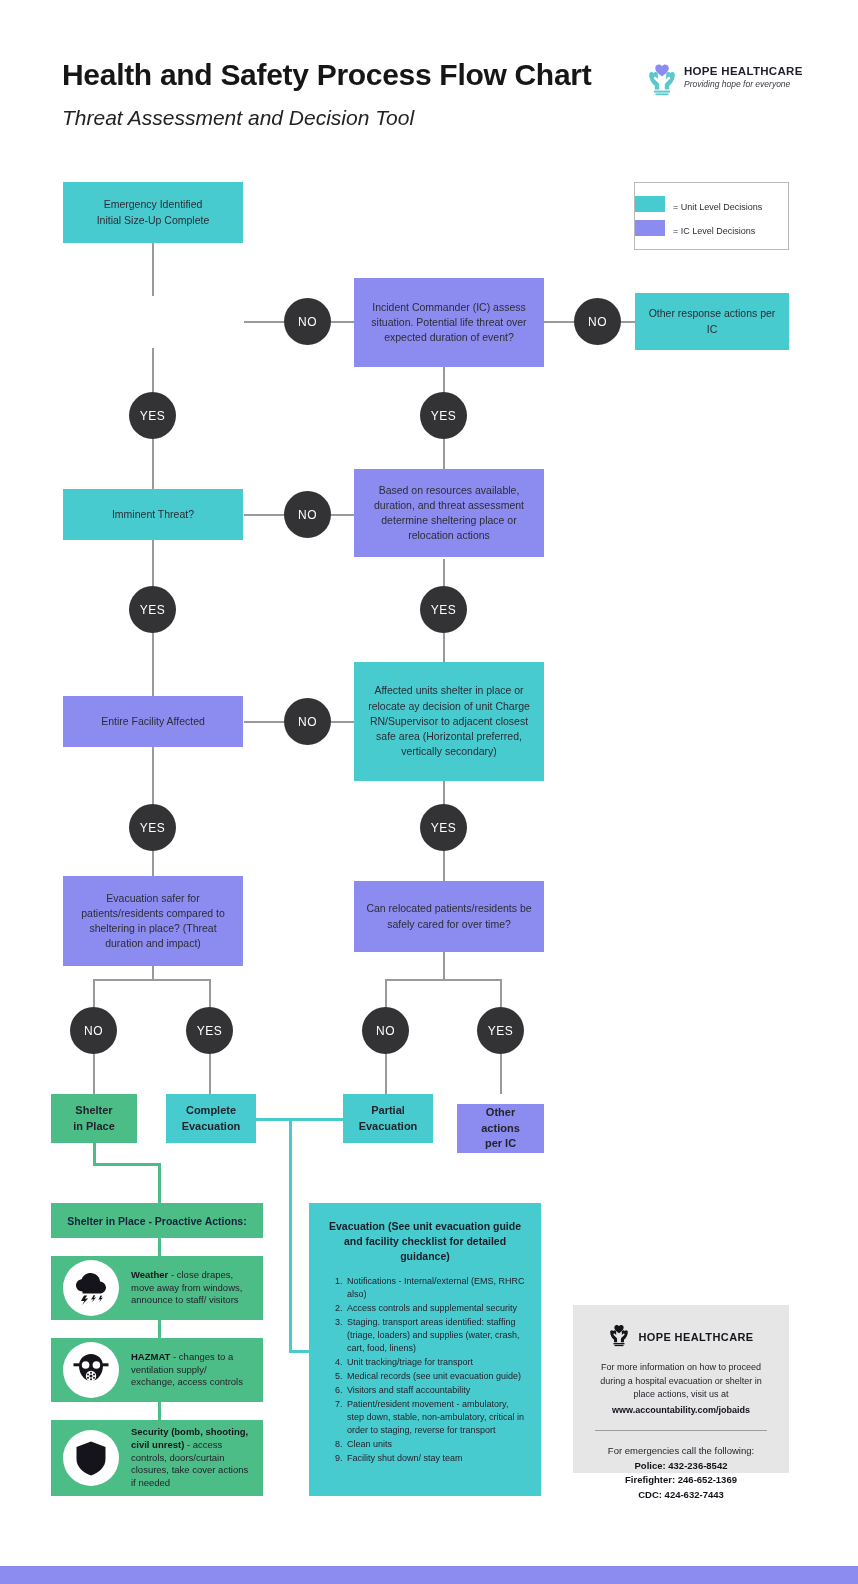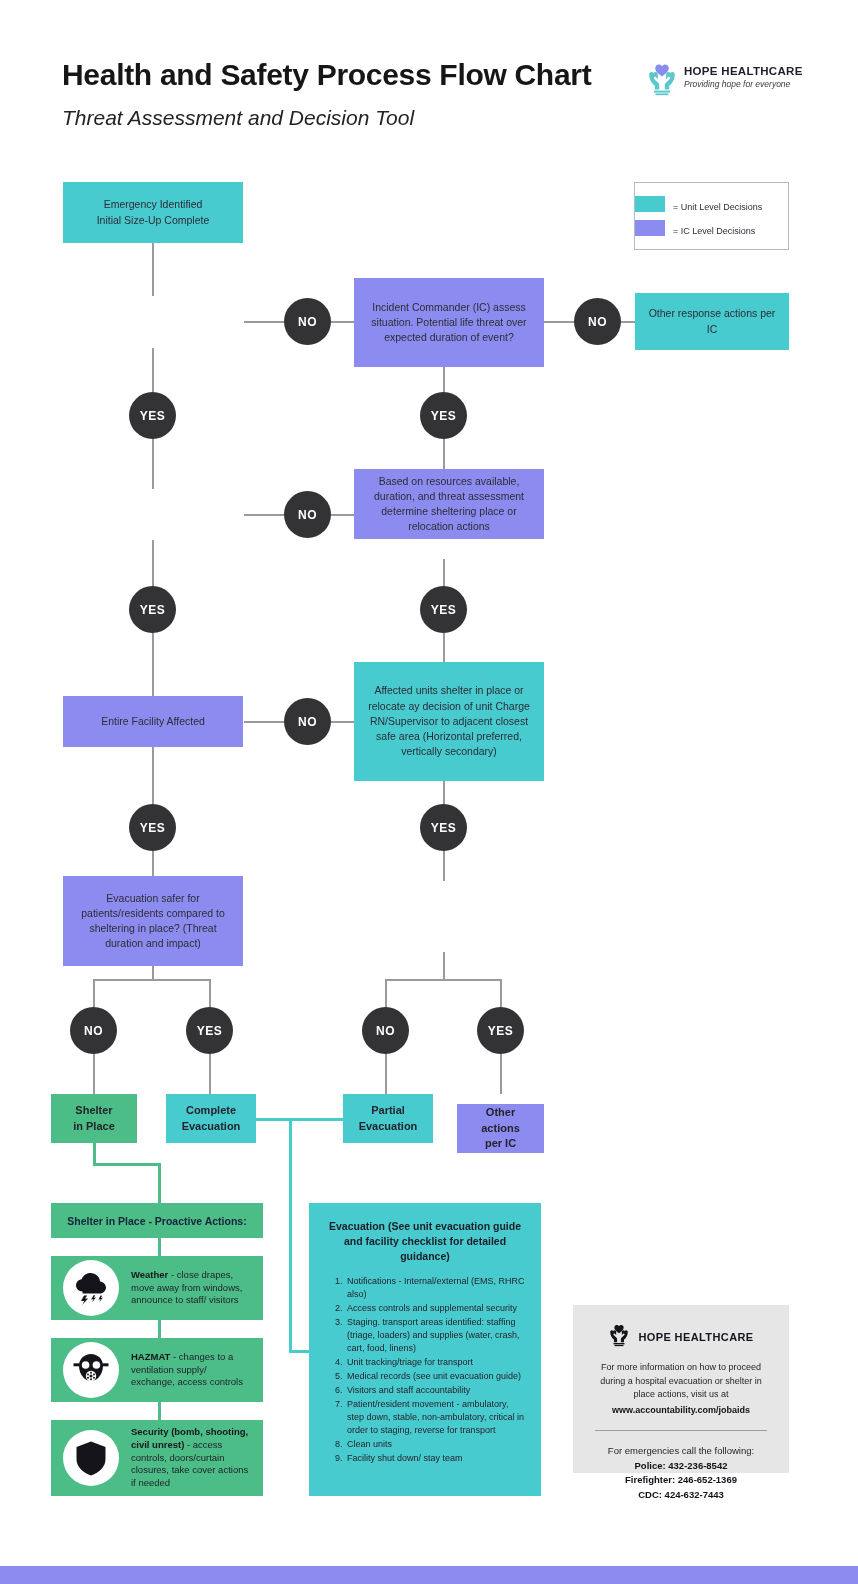--- a/index.html
+++ b/index.html
@@ -42,21 +42,21 @@
     position:absolute;box-sizing:border-box;
     display:flex;align-items:center;justify-content:center;text-align:center;
     font-size:10.5px;line-height:1.45;color:#2c2c36;padding:6px 10px;
   }
   .teal{background:#48cbce;}
   .purple{background:#8c8cf0;}
   .green{background:#4cbd87;}
 
   .circ{
     position:absolute;width:47px;height:47px;border-radius:50%;
-    background:#333336;color:#fff;font-size:12px;font-weight:bold;
+    background:#333336;color:#fff;font-size:12px;font-weight:normal;
     display:flex;align-items:center;justify-content:center;letter-spacing:.5px;
   }
 
   .ln{position:absolute;background:#9a9a9e;}
   .lnv{width:2px;}
   .lnh{height:2px;}
   .tl{position:absolute;background:#48cbce;}
   .tlv{width:3px;}
   .tlh{height:3px;}
   .gl{position:absolute;background:#4cbd87;}
@@ -193,26 +193,28 @@
   <div class="tl tlv" style="left:289px;top:1118px;height:234px;"></div>
   <div class="tl tlh" style="left:289px;top:1350px;width:20px;"></div>
 
   <div class="node teal" style="left:63px;top:182px;width:180px;height:61px;">
     <span>
       <span>Emergency Identified</span><br>
       <span>Initial Size-Up Complete</span>
     </span>
   </div>
 
+  <div class="node teal" style="left:63px;top:489px;width:180px;height:51px;">Imminent Threat?</div>
   <div class="node purple" style="left:63px;top:696px;width:180px;height:51px;">Entire Facility Affected</div>
   <div class="node purple" style="left:63px;top:876px;width:180px;height:90px;">Evacuation safer for patients/residents compared to sheltering in place? (Threat duration and impact)</div>
 
   <div class="node purple" style="left:354px;top:278px;width:190px;height:89px;">Incident Commander (IC) assess situation. Potential life threat over expected duration of event?</div>
-  <div class="node purple" style="left:354px;top:469px;width:190px;height:70px;">Based on resources available, duration, and threat assessment determine sheltering place or relocation actions</div>
+  <div class="node purple" style="left:354px;top:469px;width:190px;height:88px;">Based on resources available, duration, and threat assessment determine sheltering place or relocation actions</div>
   <div class="node teal" style="left:354px;top:662px;width:190px;height:119px;">Affected units shelter in place or relocate ay decision of unit Charge RN/Supervisor to adjacent closest safe area (Horizontal preferred, vertically secondary)</div>
+  <div class="node purple" style="left:354px;top:881px;width:190px;height:71px;">Can relocated patients/residents be safely cared for over time?</div>
 
   <div class="node teal" style="left:635px;top:293px;width:154px;height:57px;">Other response actions per IC</div>
 
   <div class="circ" style="left:284px;top:298px;">NO</div>
   <div class="circ" style="left:284px;top:491px;">NO</div>
   <div class="circ" style="left:284px;top:698px;">NO</div>
   <div class="circ" style="left:574px;top:298px;">NO</div>
 
   <div class="circ" style="left:129px;top:392px;">YES</div>
   <div class="circ" style="left:129px;top:586px;">YES</div>

